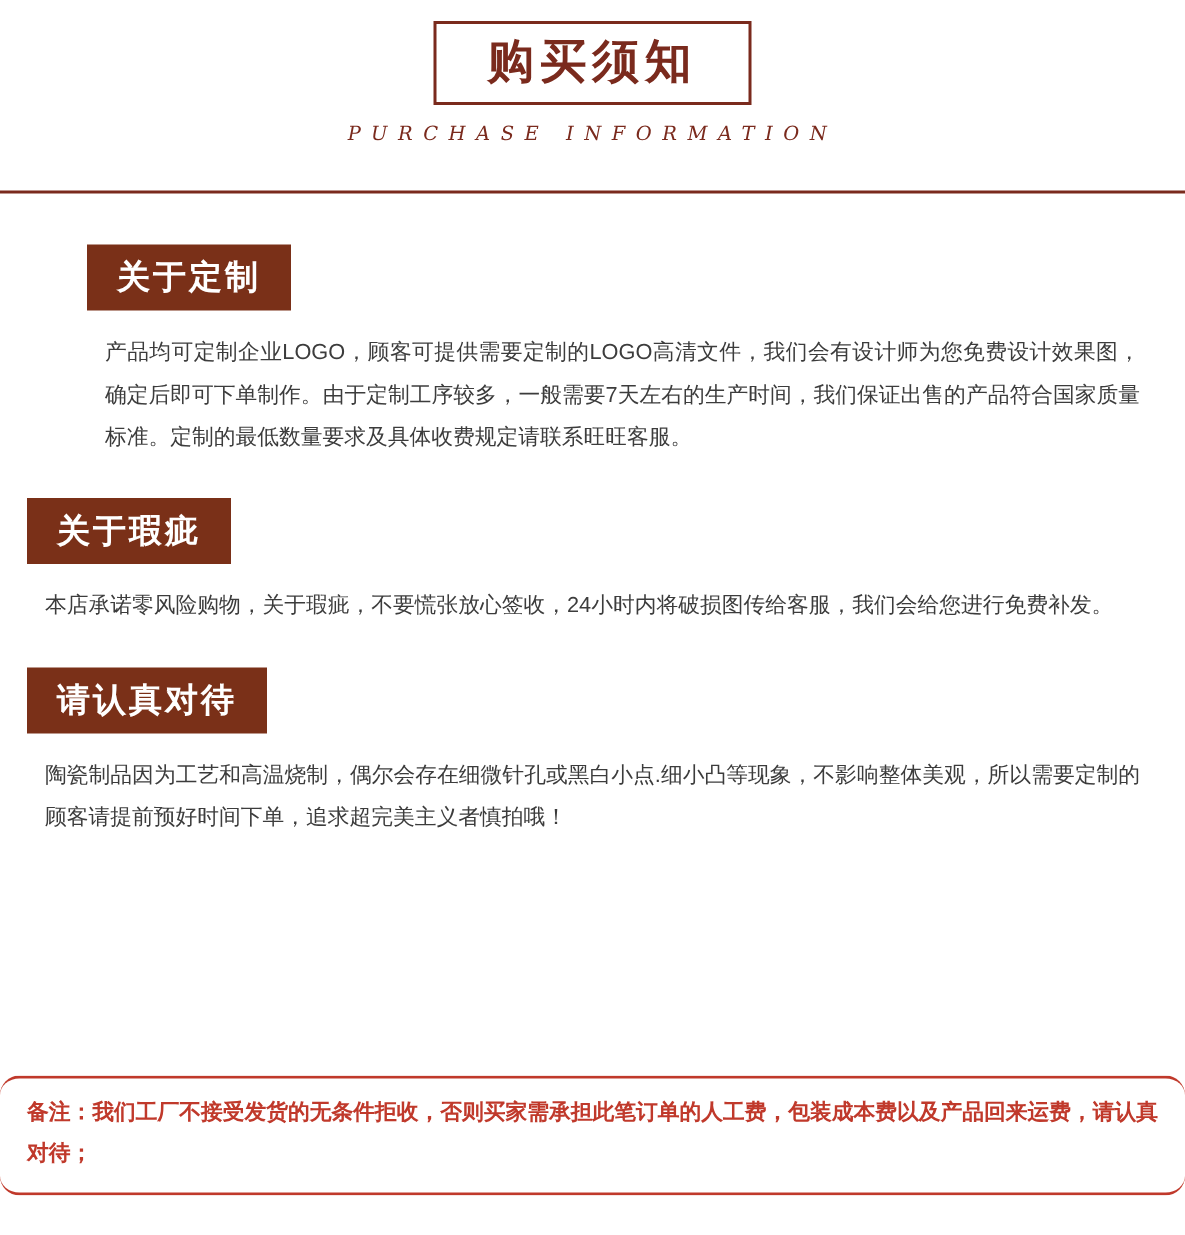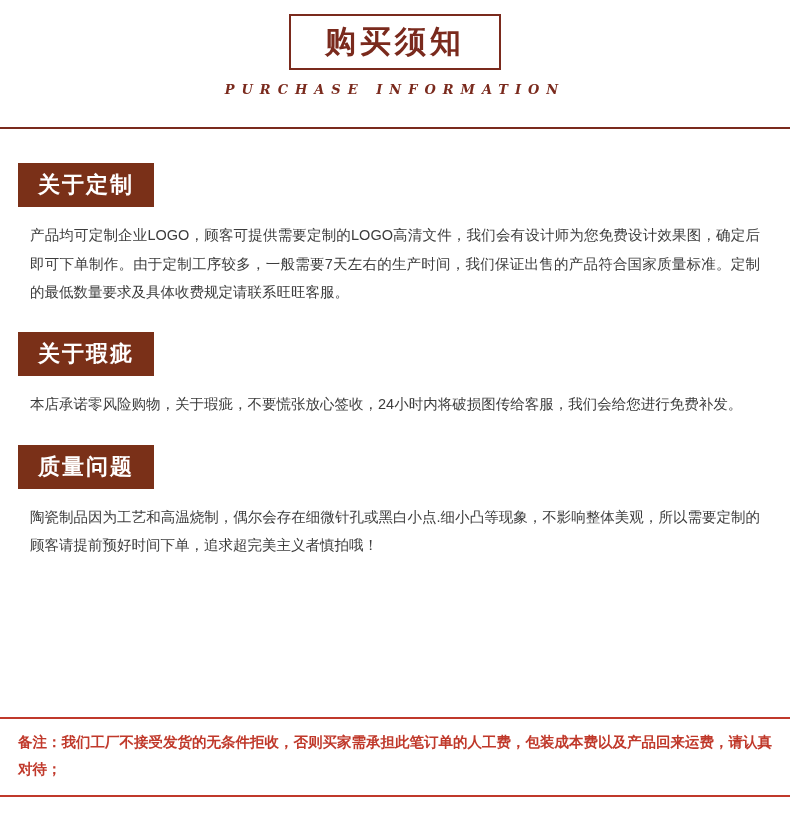--- a/index.html
+++ b/index.html
@@ -37,40 +37,41 @@
     font-weight: bold;
     letter-spacing: 4px;
     color: #7a2a1d;
     line-height: 1.1;
   }
   .subtitle {
     margin-top: 12px;
     font-family: "DejaVu Serif", "Liberation Serif", serif;
     font-size: 13px;
     font-style: italic;
-    font-weight: bold;
+    font-weight: normal;
     letter-spacing: 7px;
     color: #7a2a1d;
   }
   .header-rule {
     margin-top: 30px;
     height: 2px;
     background: #7a2a1d;
     width: 100%;
   }
 
   
   .content {
     padding: 0 0 0 0;
   }
   .section {
     margin-top: 26px;
   }
   .section:first-child {
     margin-top: 34px;
+    padding-left: 40px;
   }
   .sec-head {
     display: inline-block;
     background: #7a3018;
     color: #ffffff;
     font-size: 22px;
     font-weight: bold;
     letter-spacing: 2px;
     padding: 9px 20px 10px 20px;
     margin-left: 18px;
@@ -90,20 +91,21 @@
   
   .footer-note {
     position: absolute;
     left: 0;
     right: 0;
     bottom: 26px;
     border-top: 2px solid #c0392b;
     border-bottom: 2px solid #c0392b;
     padding: 10px 18px 12px 18px;
     box-sizing: border-box;
+    border-radius: 13px;
   }
   .footer-note p {
     margin: 0;
     font-size: 14.5px;
     line-height: 1.85;
     color: #c0392b;
     font-weight: bold;
   }
 </style>
 </head>
@@ -129,21 +131,21 @@
     </div>
 
     <div class="section">
       <div class="sec-head">关于瑕疵</div>
       <div class="sec-body">
         <p>本店承诺零风险购物，关于瑕疵，不要慌张放心签收，24小时内将破损图传给客服，我们会给您进行免费补发。</p>
       </div>
     </div>
 
     <div class="section">
-      <div class="sec-head">质量问题</div>
+      <div class="sec-head">请认真对待</div>
       <div class="sec-body">
         <p>陶瓷制品因为工艺和高温烧制，偶尔会存在细微针孔或黑白小点.细小凸等现象，不影响整体美观，所以需要定制的顾客请提前预好时间下单，追求超完美主义者慎拍哦！</p>
       </div>
     </div>
 
 
   </div>
 
   <div class="footer-note">
     <p>备注：我们工厂不接受发货的无条件拒收，否则买家需承担此笔订单的人工费，包装成本费以及产品回来运费，请认真对待；</p>

